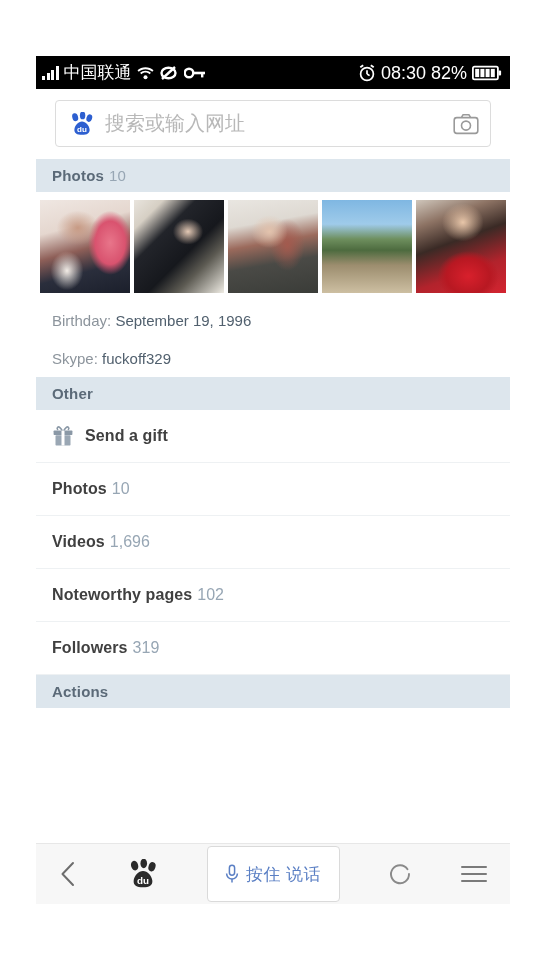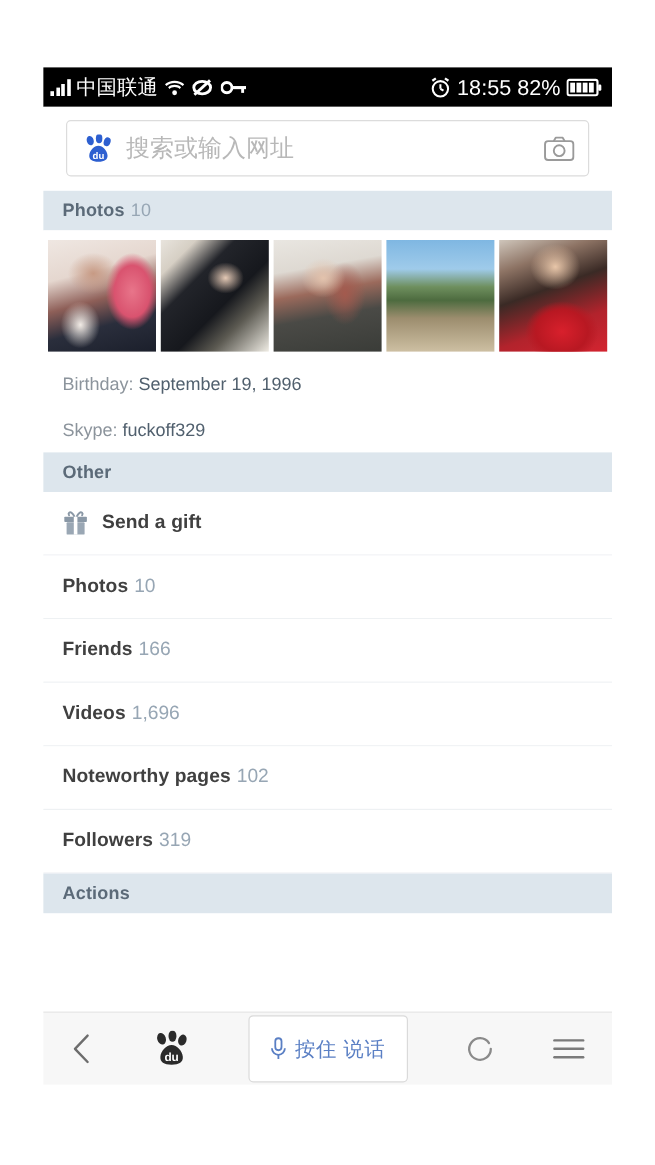--- a/index.html
+++ b/index.html
@@ -207,21 +207,21 @@
     <div class="sb-right">
       <span class="icn">
         <svg width="18" height="18" viewBox="0 0 18 18">
           <circle cx="9" cy="10" r="6.4" fill="none" stroke="#fff" stroke-width="1.7"></circle>
           <line x1="9" y1="6.2" x2="9" y2="10" stroke="#fff" stroke-width="1.7"></line>
           <line x1="9" y1="10" x2="11.6" y2="11.6" stroke="#fff" stroke-width="1.7"></line>
           <line x1="2.3" y1="3.3" x2="5.2" y2="1.3" stroke="#fff" stroke-width="1.9"></line>
           <line x1="15.7" y1="3.3" x2="12.8" y2="1.3" stroke="#fff" stroke-width="1.9"></line>
         </svg>
       </span>
-      <span class="sb-text sb-time">18:55</span>
+      <span class="sb-text sb-time">08:30</span>
       <span class="sb-text sb-pct">82%</span>
       <span class="icn">
         <svg width="30" height="16" viewBox="0 0 30 16">
           <rect x="0.9" y="1.6" width="25" height="12.8" rx="1.6" fill="none" stroke="#fff" stroke-width="1.8"></rect>
           <rect x="26.5" y="5.4" width="2.6" height="5.2" rx="1" fill="#fff"></rect>
           <rect x="3.2" y="3.9" width="4" height="8.2" fill="#fff"></rect>
           <rect x="8.4" y="3.9" width="4" height="8.2" fill="#fff"></rect>
           <rect x="13.6" y="3.9" width="4" height="8.2" fill="#fff"></rect>
           <rect x="18.8" y="3.9" width="4" height="8.2" fill="#fff"></rect>
         </svg>
@@ -303,24 +303,20 @@
         </svg>
       </span>
       <span class="row-label">Send a gift</span>
     </div>
 
     <div class="listrow">
       <span class="row-label">Photos</span>
       <span class="row-count">10</span>
     </div>
 
-    <div class="listrow">
-      <span class="row-label">Friends</span>
-      <span class="row-count">166</span>
-    </div>
 
     <div class="listrow">
       <span class="row-label">Videos</span>
       <span class="row-count">1,696</span>
     </div>
 
     <div class="listrow">
       <span class="row-label">Noteworthy pages</span>
       <span class="row-count">102</span>
     </div>

